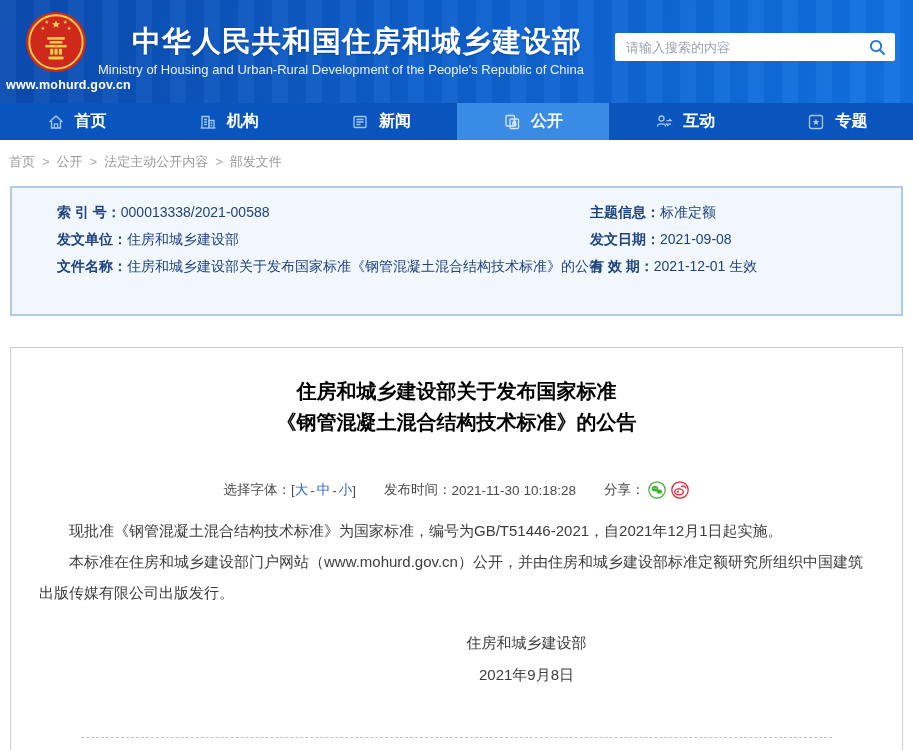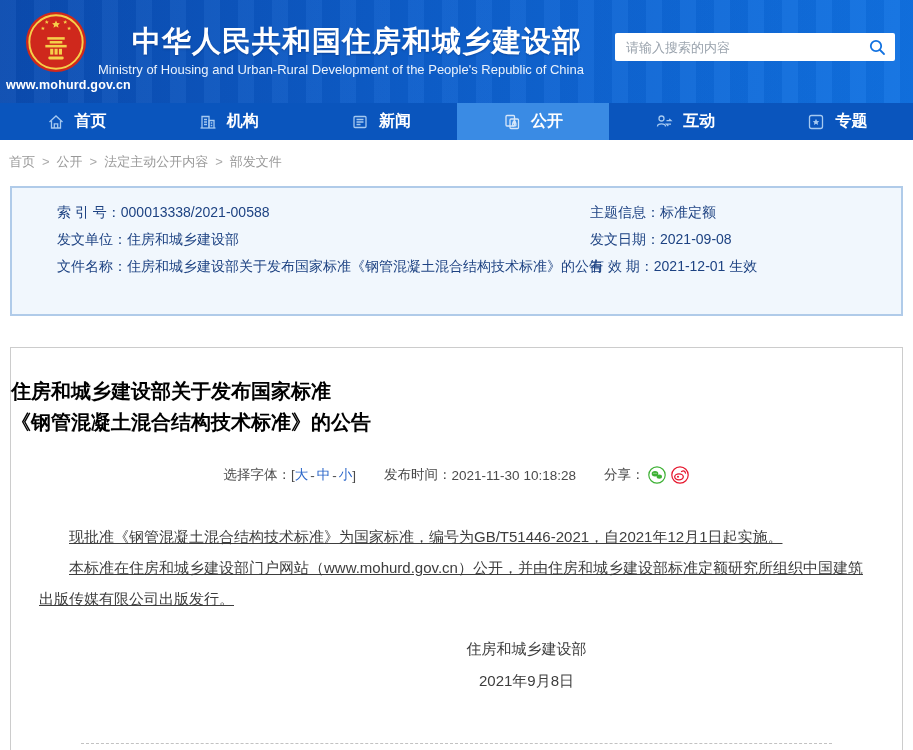--- a/index.html
+++ b/index.html
@@ -37,35 +37,35 @@
     font-size:13px; color:#999; background:#fff; }
   .breadcrumb a { color:#999; text-decoration:none; cursor:pointer; }
   .breadcrumb .sep { margin:0 7px; color:#aaa; }
 
   
   .doc-panel { margin:3px 10px 0; height:130px; background:#f1f7fd;
     border:2px solid #b0cbe9; display:flex; padding-top:11px; }
   .doc-col-left { width:578px; padding-left:45px; }
   .doc-col-right { flex:1; }
   .doc-row { height:27px; line-height:27px; font-size:14px; color:#1d4282; white-space:nowrap; }
-  .doc-row .lbl { font-weight:normal; }
+  .doc-row .lbl { font-weight:bold; }
 
   
   .card { margin:31px 10px 0; min-height:560px; background:#fff; border:1px solid #ccc;
     padding-top:28px; }
-  .art-title { font-size:20px; line-height:31px; font-weight:bold; color:#000; }
+  .art-title { text-align:center; font-size:20px; line-height:31px; font-weight:bold; color:#000; }
   .meta-row { margin-top:27px; display:flex; justify-content:center; align-items:center;
     font-size:13.5px; color:#4a4a4a; }
-  .meta-row .blk { margin:1px 14px; display:flex; align-items:center; }
+  .meta-row .blk { margin:16px 14px; display:flex; align-items:center; }
   .fontsize-link { color:#2b66c9; text-decoration:none; cursor:pointer; }
   .meta-sep { color:#4a4a4a; margin:0 2px; }
   .share-icons { display:flex; gap:5px; margin-left:4px; }
   .share-icons svg { cursor:pointer; }
 
-  .art-body { margin-top:36px; padding:0 28px; font-size:15px; color:#3d3d3d;text-decoration:underline; }
+  .art-body { padding:0 28px; font-size:15px; color:#3d3d3d; }
   .art-body p { text-indent:2em; line-height:31px; margin:0; }
 
   .signature { margin-top:26px; text-align:center; transform:translateX(70px);
     font-size:15px; color:#3d3d3d; }
   .signature .sig-date { margin-top:13px; }
 
   .dash-divider { margin:52px 70px 0; border-top:1px dashed #c2c2c2; height:0; }
 </style>
 </head>
 <body>

